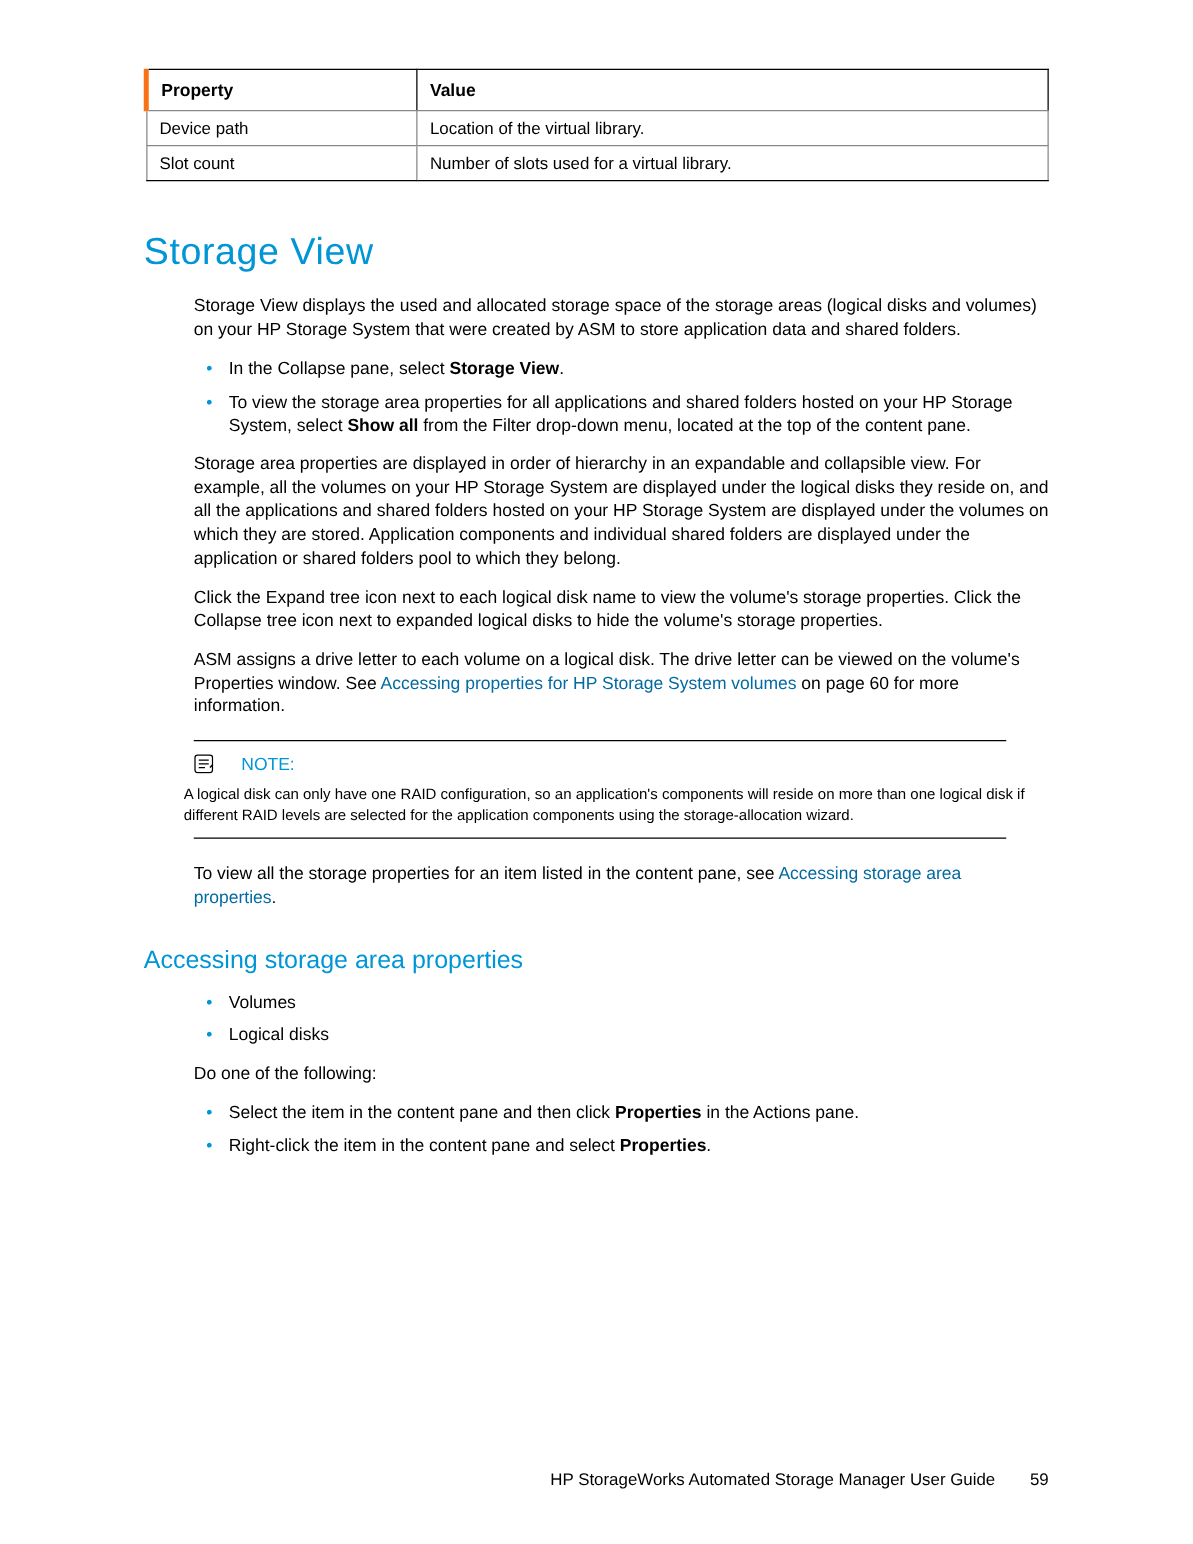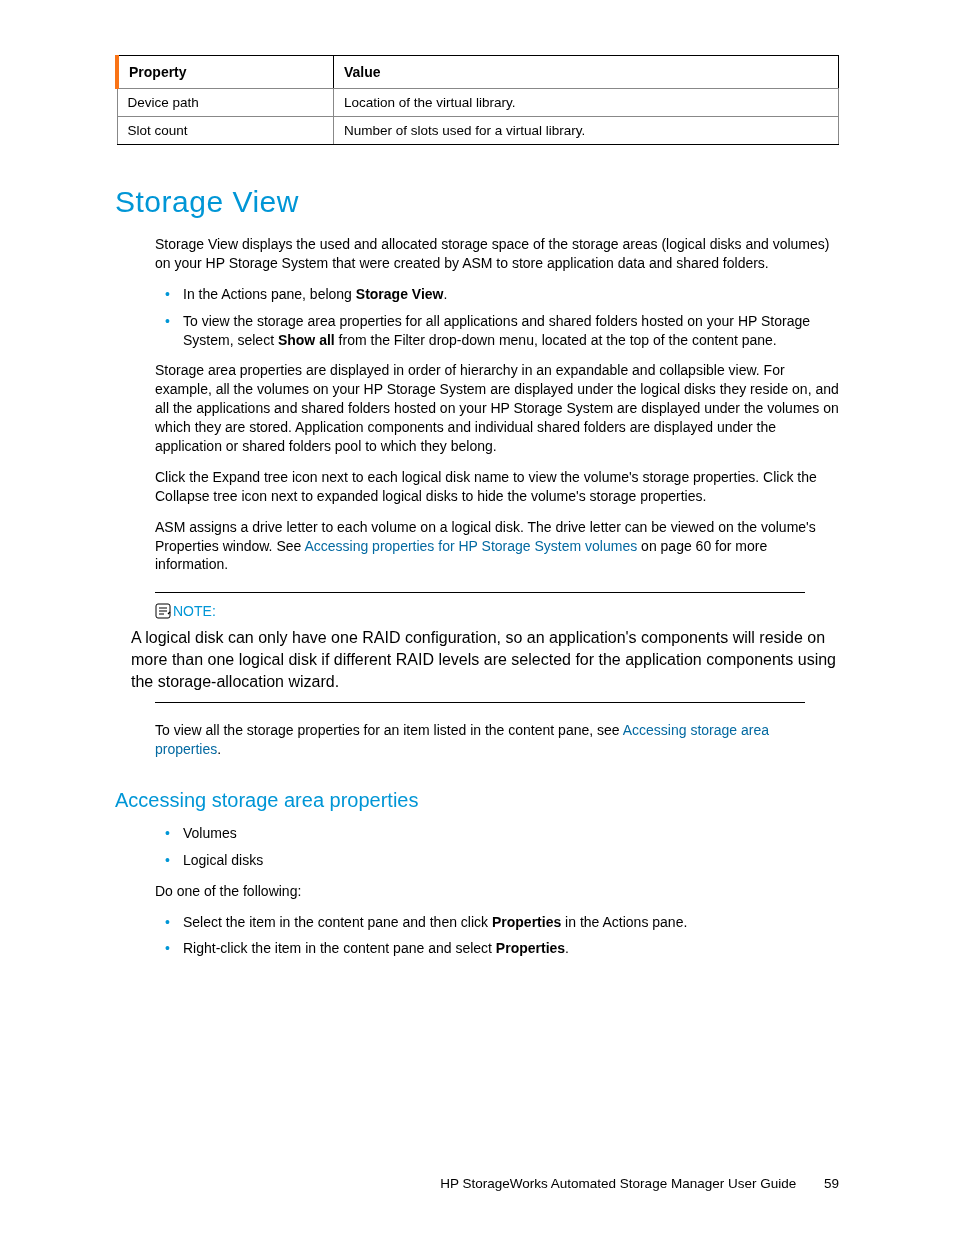--- a/index.html
+++ b/index.html
@@ -102,26 +102,26 @@
     margin: 0 0 10px 40px;
     width: 650px;
   }
   .note-head {
     color: #0096d6;
     font-size: 14px;
     margin-left: 40px;
     margin-bottom: 8px;
     display: flex;
     align-items: center;
-    gap: 2px;
+    gap: 22px;
   }
   .note-head svg { flex: 0 0 auto; }
   .note-body {
-    margin-left: 16px;
-    font-size: 16px;
+    margin-left: 32px;
+    font-size: 12px;
     line-height: 1.35;
     margin-bottom: 10px;
   }
   .footer {
     position: absolute;
     bottom: 44px;
     right: 115px;
     font-size: 13.5px;
   }
   .footer .pg { margin-left: 24px; }
@@ -147,21 +147,21 @@
   </tbody>
     </table>
 
   <h1>Storage View</h1>
 
   <div class="content">
     <p>Storage View displays the used and allocated storage space of the storage areas (logical disks and volumes) on your HP Storage System that were created by ASM to store application data and shared folders.</p>
 
     <ul>
       <li>
-        <span>In the Actions pane, belong </span><span class="bold">Storage View</span><span>.</span>
+        <span>In the Collapse pane, select </span><span class="bold">Storage View</span><span>.</span>
       </li>
       <li>
         <span>To view the storage area properties for all applications and shared folders hosted on your HP Storage System, select </span><span class="bold">Show all</span><span> from the Filter drop-down menu, located at the top of the content pane.</span>
       </li>
     </ul>
 
     <p>Storage area properties are displayed in order of hierarchy in an expandable and collapsible view. For example, all the volumes on your HP Storage System are displayed under the logical disks they reside on, and all the applications and shared folders hosted on your HP Storage System are displayed under the volumes on which they are stored. Application components and individual shared folders are displayed under the application or shared folders pool to which they belong.</p>
     <p>Click the Expand tree icon next to each logical disk name to view the volume's storage properties. Click the Collapse tree icon next to expanded logical disks to hide the volume's storage properties.</p>
     <p>
       <span>ASM assigns a drive letter to each volume on a logical disk. The drive letter can be viewed on the volume's Properties window. See </span><span class="link">Accessing properties for HP Storage System volumes</span><span> on page 60 for more information.</span>

